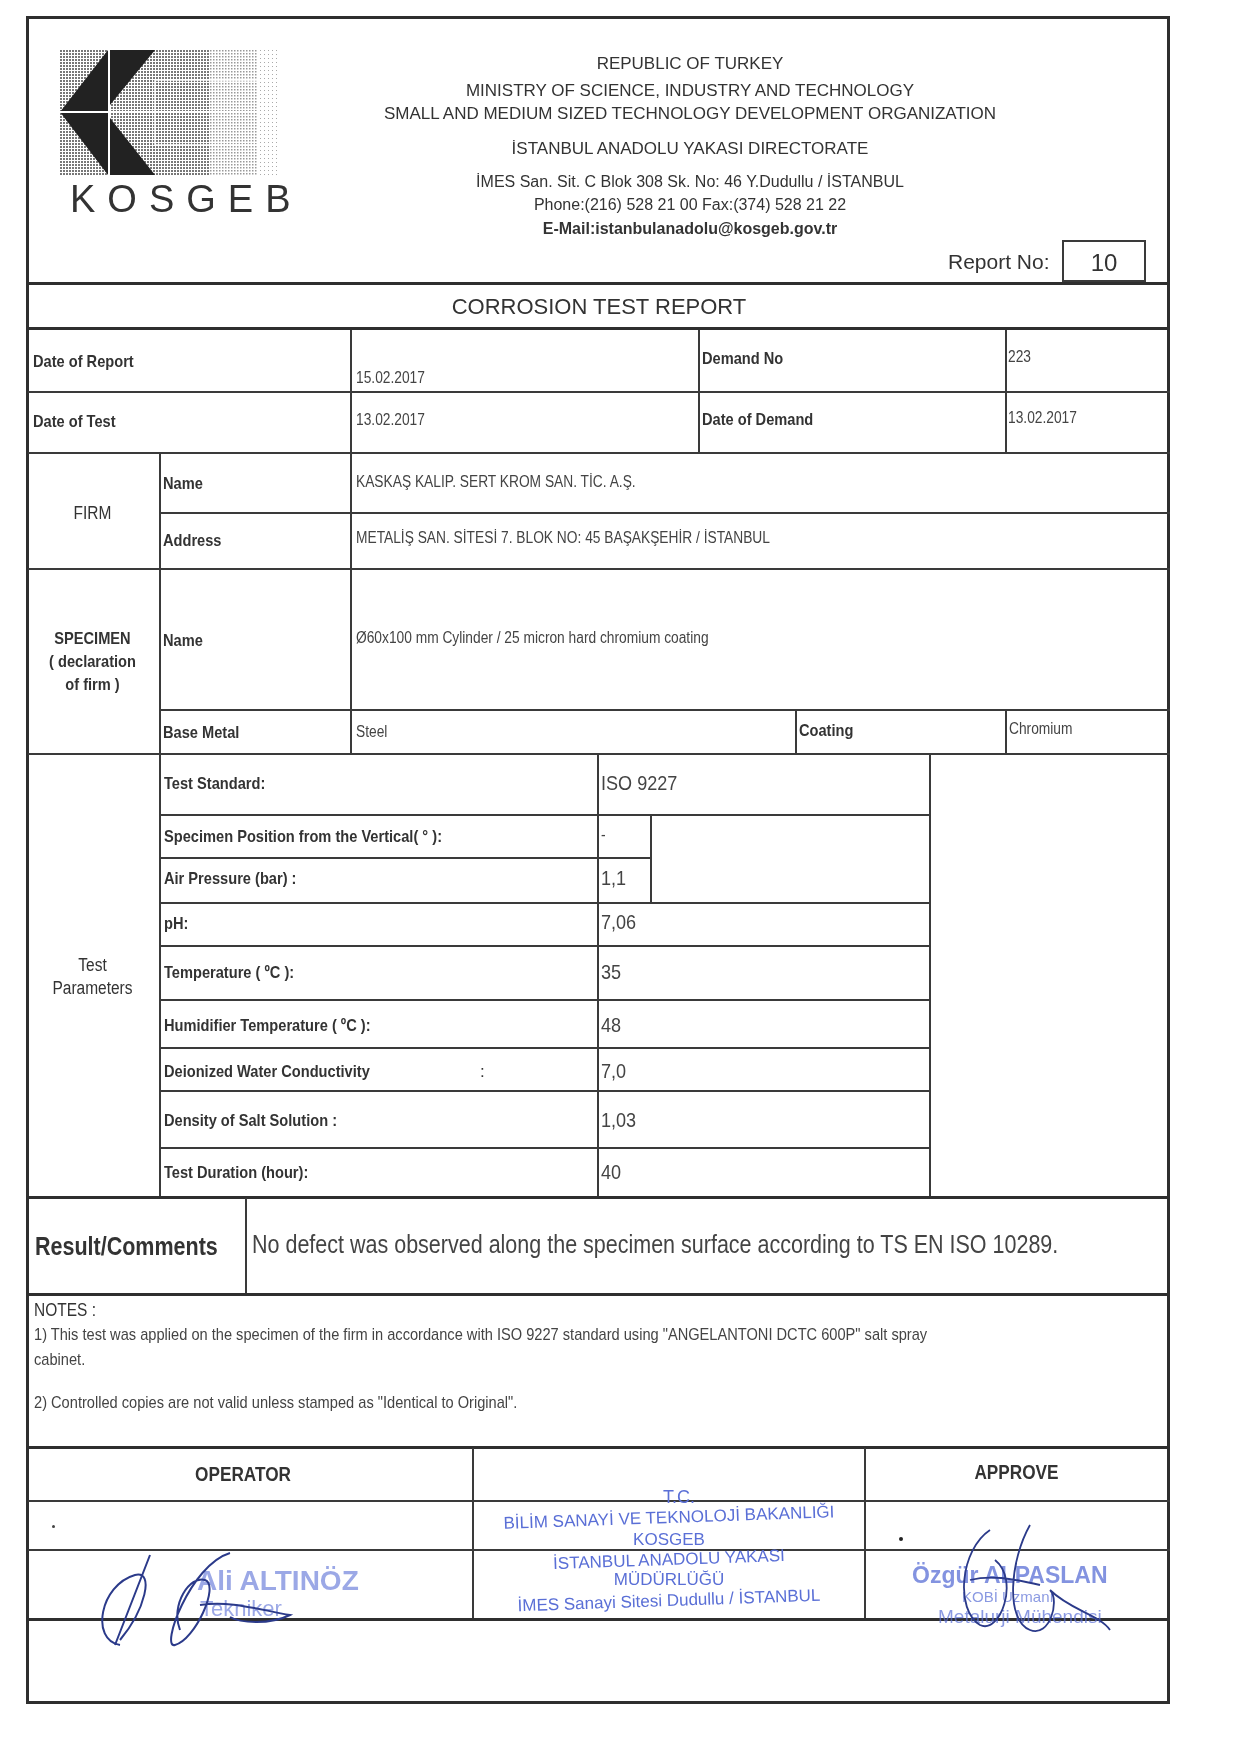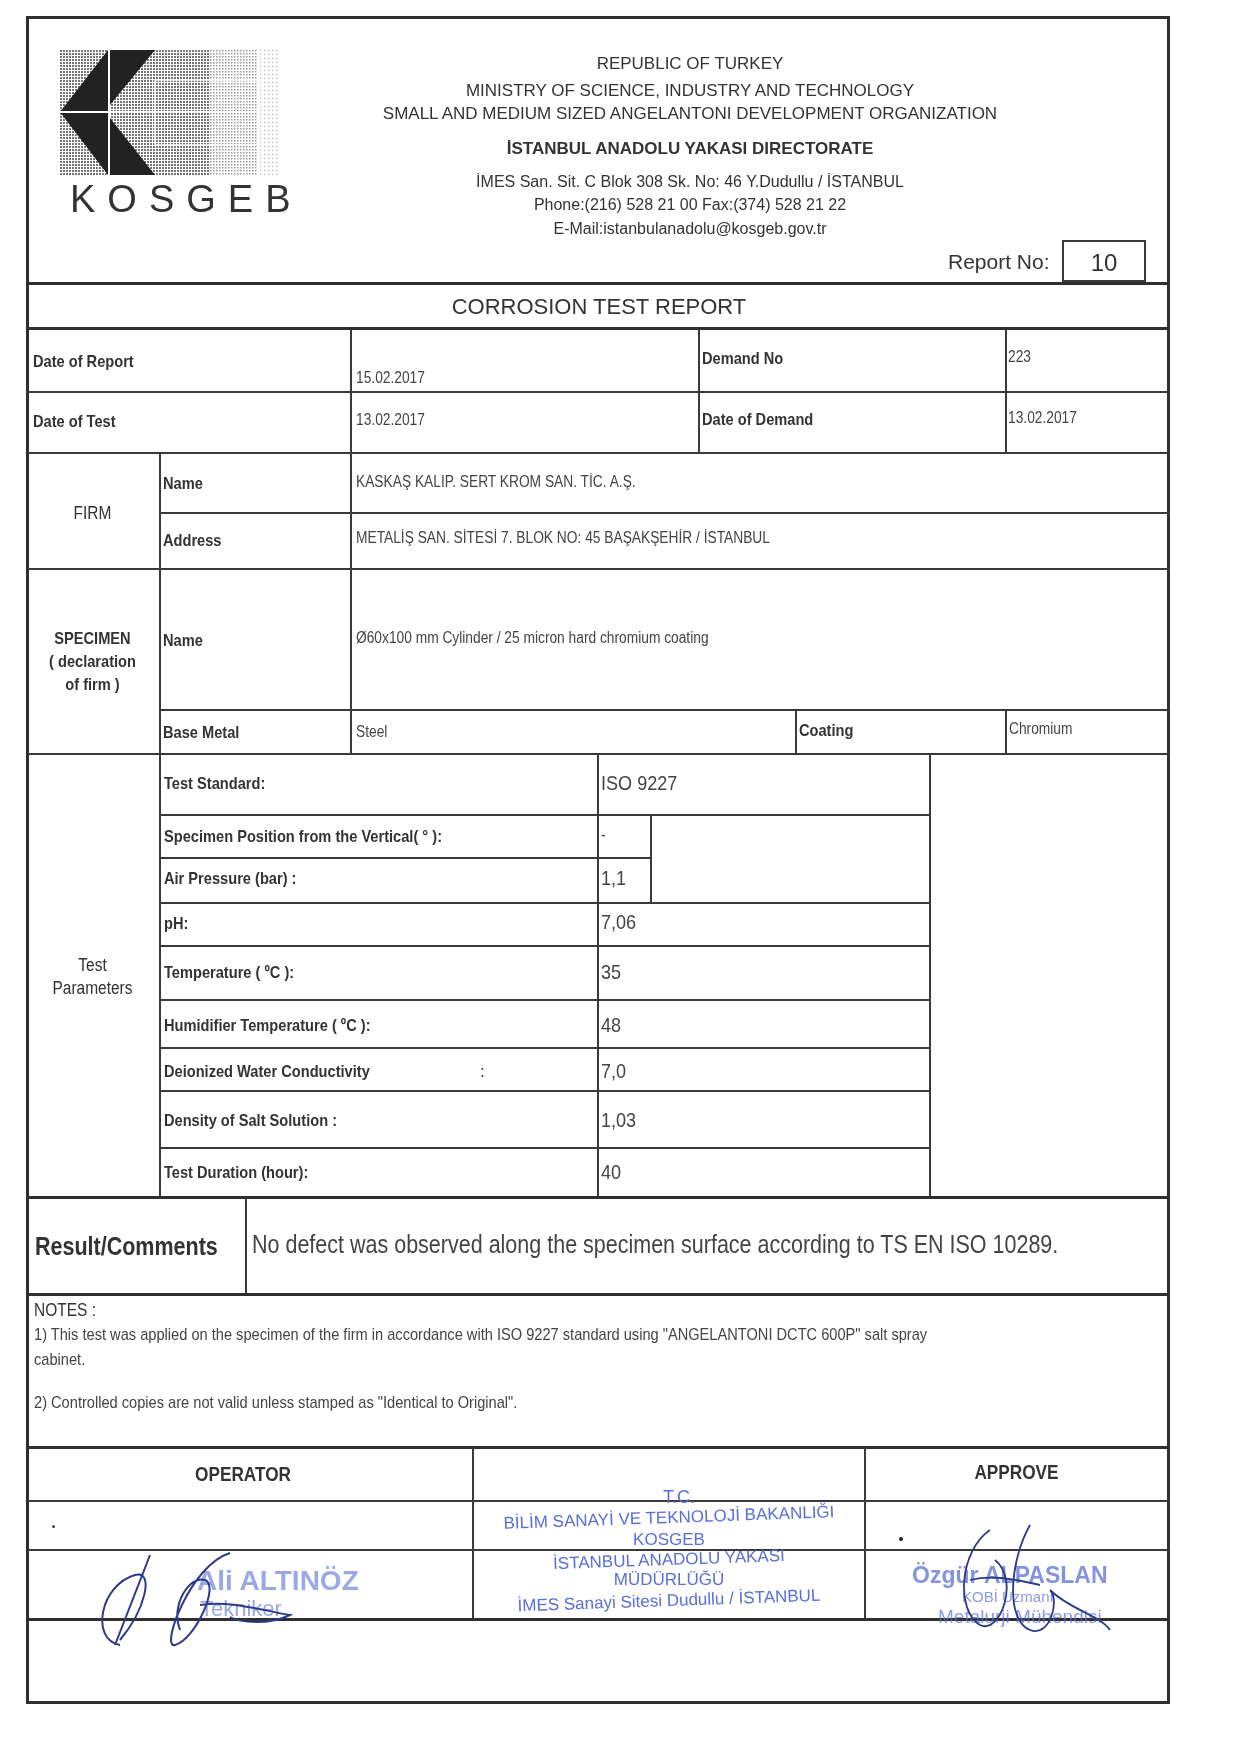--- a/index.html
+++ b/index.html
@@ -52,25 +52,25 @@
     <line x1="49" y1="0" x2="49" y2="125" stroke="#fff" stroke-width="2"></line>
     <line x1="95" y1="30" x2="220" y2="30" stroke="#fff" stroke-width="1.5"></line>
     <line x1="95" y1="95" x2="220" y2="95" stroke="#fff" stroke-width="1.5"></line>
     <line x1="95" y1="30" x2="95" y2="95" stroke="#fff" stroke-width="1.5"></line>
   </svg>
   <div class="t" style="left:10px; top:128px; font-size:38px; letter-spacing:12px; color:#333;">KOSGEB</div>
 </div>
 
 <div class="t center" style="left:290px; width:800px; top:54px; font-size:17px;">REPUBLIC OF TURKEY</div>
 <div class="t center" style="left:290px; width:800px; top:81px; font-size:17px;">MINISTRY OF SCIENCE, INDUSTRY AND TECHNOLOGY</div>
-<div class="t center" style="left:290px; width:800px; top:104px; font-size:17px;">SMALL AND MEDIUM SIZED ANGELANTONI DEVELOPMENT ORGANIZATION</div>
-<div class="t center" style="left:290px; width:800px; top:139px; font-size:17px; font-weight:bold;">İSTANBUL ANADOLU YAKASI DIRECTORATE</div>
+<div class="t center" style="left:290px; width:800px; top:104px; font-size:17px;">SMALL AND MEDIUM SIZED TECHNOLOGY DEVELOPMENT ORGANIZATION</div>
+<div class="t center" style="left:290px; width:800px; top:139px; font-size:17px; font-weight:normal;">İSTANBUL ANADOLU YAKASI DIRECTORATE</div>
 <div class="t center" style="left:290px; width:800px; top:173px; font-size:16px;">İMES San. Sit. C Blok 308 Sk. No: 46 Y.Dudullu / İSTANBUL</div>
 <div class="t center" style="left:290px; width:800px; top:196px; font-size:16px;">Phone:(216) 528 21 00  Fax:(374) 528 21 22</div>
-<div class="t center" style="left:290px; width:800px; top:220px; font-size:16px;">E-Mail:istanbulanadolu@kosgeb.gov.tr</div>
+<div class="t center" style="left:290px; width:800px; top:220px; font-size:16px;font-weight:bold;">E-Mail:istanbulanadolu@kosgeb.gov.tr</div>
 
 <div class="t" style="left:948px; top:250px; font-size:21px;">Report No:</div>
 <div class="abs" style="left:1062px; top:240px; width:84px; height:42px; border:2px solid #3a3a3a;">
   <div class="t center" style="left:0; width:80px; top:7px; font-size:24px;">10</div>
 </div>
 
 <div class="hl thick" style="left:28px; top:282px; width:1142px; height:3px;"></div>
 <div class="t center" style="left:28px; width:1142px; top:294px; font-size:22px;">CORROSION TEST REPORT</div>
 <div class="hl thick" style="left:28px; top:327px; width:1142px; height:3px;"></div>
 

